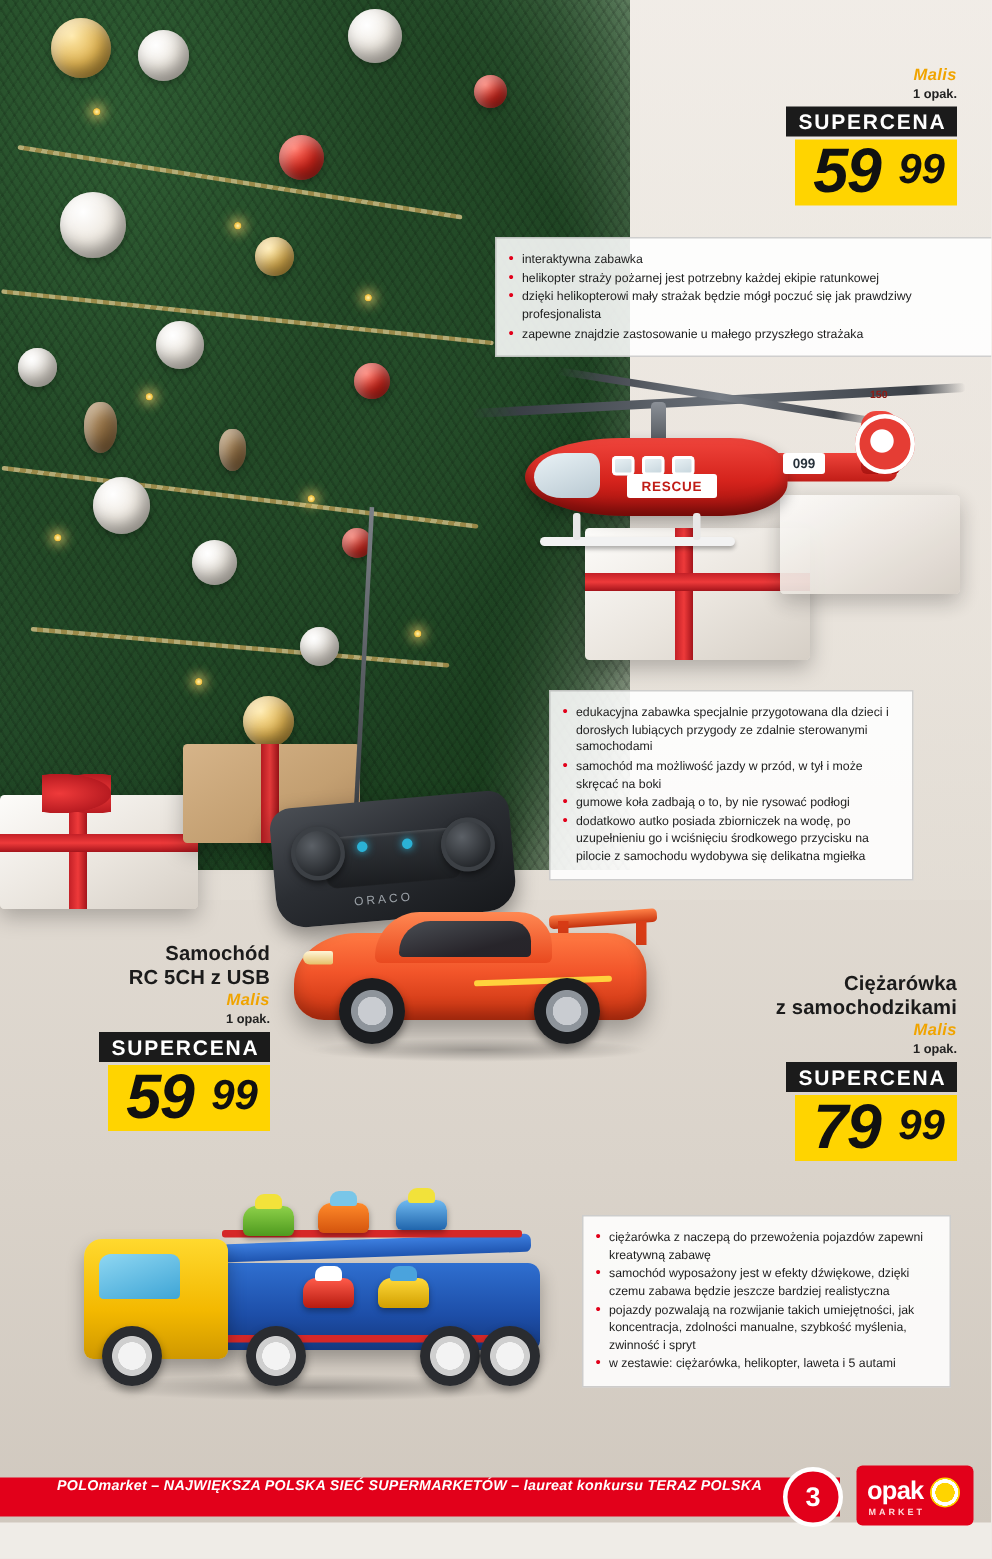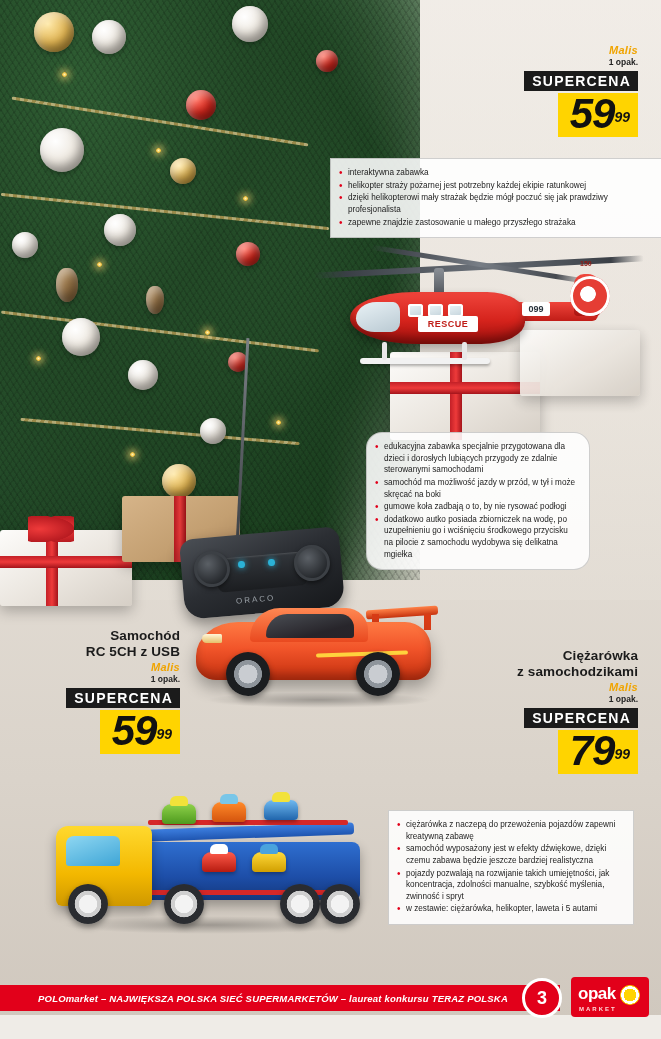--- a/index.html
+++ b/index.html
@@ -257,21 +257,21 @@
     background: #1b1b1b; color:#fff; font-weight:bold; font-size:14px;
     letter-spacing: 1.2px; padding: 2px 7px 2px 8px; margin-top: 4px;
   }
   .pb-price {
     display:inline-block;
     background: #ffd400; color:#111;
     padding: 1px 8px 3px 12px; margin-top: 2px;
     font-weight: bold; line-height: .95;
   }
   .pb-int { font-size: 42px; letter-spacing: -1px; font-style: italic; }
-  .pb-dec { font-size: 14px; vertical-align: super; font-style: italic; }
+  .pb-dec { font-size: 28px; vertical-align: super; font-style: italic; padding-left: 12px; }
 
   
   .callout {
     position: absolute;
     background: rgba(255,255,255,0.88);
     border: 1px solid rgba(120,120,120,.35);
     padding: 8px 10px 8px 8px;
     font-size: 8.2px;
     color: #1c1c1c;
     line-height: 1.42;
@@ -280,21 +280,21 @@
   .callout li { position: relative; padding-left: 9px; margin-bottom: 1px; }
   .callout li:before {
     content: "•"; position: absolute; left: 0; top: -1px;
     color: #e2001a; font-size: 10px; line-height: 1.35;
   }
 
   
   .footer-bar {
     position: absolute; left: 0; bottom: 28px; width: 560px; height: 26px;
     background: #e2001a;
-    display:flex; align-items:center;
+    display:flex; 
   }
   .footer-text {
     color: #fff; font-size: 9.5px; font-weight: bold; font-style: italic;
     padding-left: 38px; letter-spacing: .2px;
   }
   .page-badge {
     position:absolute; left: 522px; bottom: 21px;
     width: 40px; height: 40px; border-radius: 50%;
     background:#e2001a; color:#fff;
     display:flex; align-items:center; justify-content:center;
@@ -433,21 +433,21 @@
 
   <div class="price-block" style="left:40px; top:628px; width:140px;">
     <div class="pb-title">Samochód</div>
     <div class="pb-title">RC 5CH z USB</div>
     <div class="pb-brand">Malis</div>
     <div class="pb-unit">1 opak.</div>
     <div><span class="pb-super">SUPERCENA</span></div>
     <div><span class="pb-price"><span class="pb-int">59</span><span class="pb-dec">99</span></span></div>
   </div>
 
-  <div class="callout" style="left:366px; top:432px; width:224px;border-radius:16px;">
+  <div class="callout" style="left:366px; top:460px; width:243px;">
     <ul>
       <li>edukacyjna zabawka specjalnie przygotowana dla dzieci i dorosłych lubiących przygody ze zdalnie sterowanymi samochodami</li>
       <li>samochód ma możliwość jazdy w przód, w tył i może skręcać na boki</li>
       <li>gumowe koła zadbają o to, by nie rysować podłogi</li>
       <li>dodatkowo autko posiada zbiorniczek na wodę, po uzupełnieniu go i wciśnięciu środkowego przycisku na pilocie z samochodu wydobywa się delikatna mgiełka</li>
     </ul>
   </div>
 
   <div class="truck">
     <div class="truck-shadow"></div>

